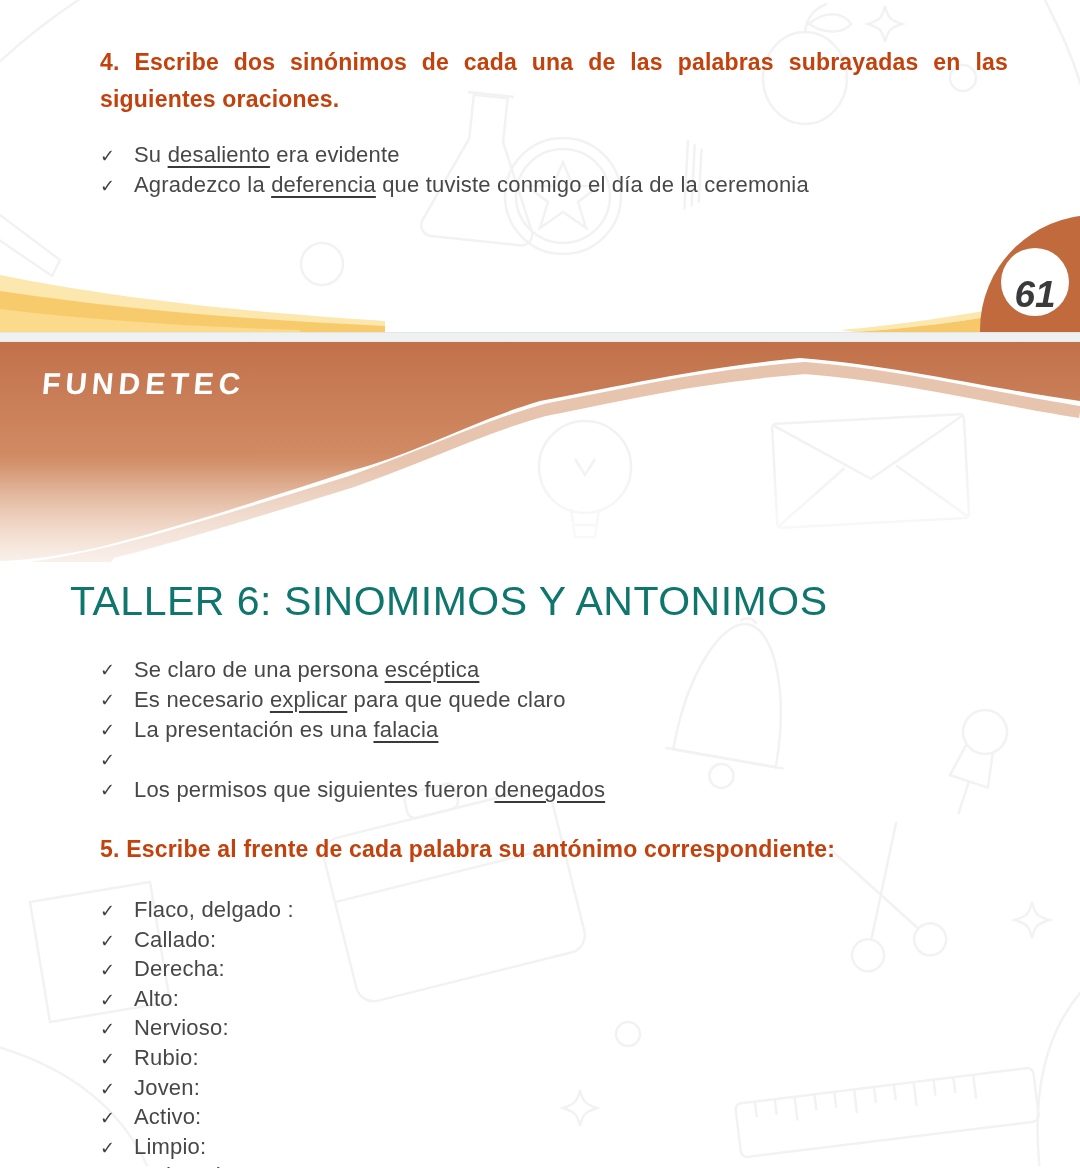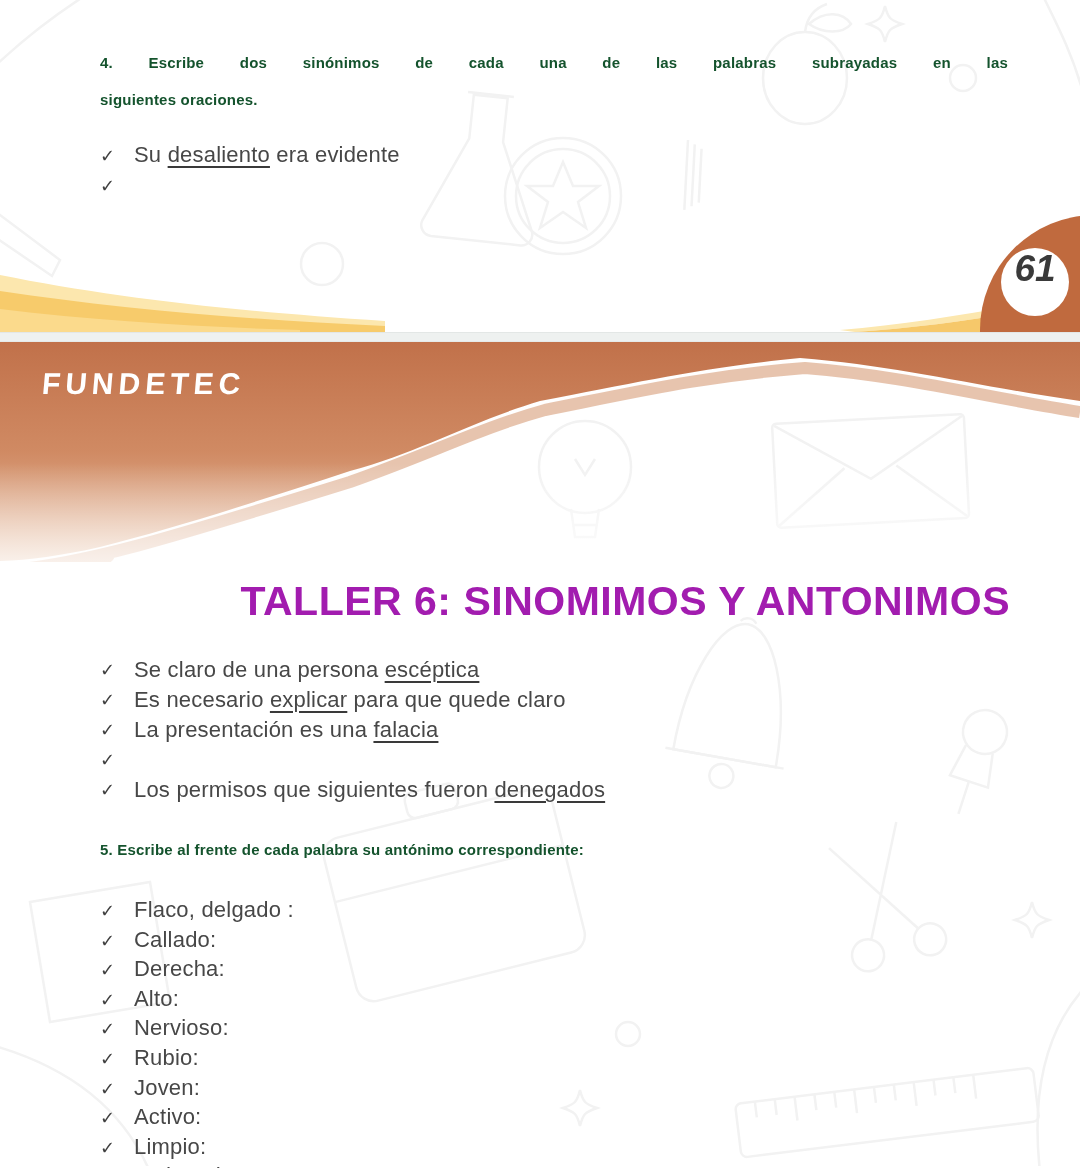--- a/index.html
+++ b/index.html
@@ -2,39 +2,39 @@
 <html><head>
 <meta charset="utf-8">
 <style>
   html,body{margin:0;padding:0;background:#ffffff;}
   .canvas{position:relative;width:1080px;height:1168px;overflow:hidden;background:#ffffff;
           font-family:"Liberation Sans",sans-serif;color:#4b4b4b;}
   .doodles{position:absolute;inset:0;pointer-events:none;}
   
   .page1{position:relative;width:1080px;height:332px;background:#fff;}
   .p1-content{position:relative;z-index:2;padding:44px 72px 0 100px;width:908px;}
-  .h-bold{font-weight:700;color:#14532d;font-size:15px;line-height:37px;letter-spacing:.2px;}
+  .h-bold{font-weight:700;color:#c2410c;font-size:23px;line-height:37px;letter-spacing:.2px;}
   .justify-line{text-align:justify;text-align-last:justify;width:908px;}
   .check-list{margin-top:23px;}
   .row{display:flex;align-items:flex-start;font-size:22px;line-height:28.5px;color:#474747;letter-spacing:.2px;}
   .chk{flex:0 0 34px;font-size:18px;color:#3f3f3f;padding-top:1px;}
   .u{text-decoration:underline;text-decoration-thickness:1.5px;text-underline-offset:4px;text-decoration-color:#3a3a3a;}
   .wave1{position:absolute;left:0;bottom:0;width:1080px;height:127px;z-index:1;}
   .pagenum{position:absolute;left:1001px;top:43px;width:68px;height:68px;border-radius:50%;background:#ffffff;
-           display:flex;align-items:flex-start;justify-content:center;z-index:3;
+           display:flex;align-items:flex-end;justify-content:center;z-index:3;
            font-weight:700;font-style:italic;font-size:37px;color:#3a3a3a;}
   
   .page-gap{width:1080px;height:10px;background:#eef1f0;border-top:1px solid #e3e7e6;border-bottom:1px solid #e6eae9;box-sizing:border-box;}
   
   .page2{position:relative;width:1080px;height:824px;background:#fff;}
   .header-band{position:relative;width:1080px;height:220px;}
   .logo{position:absolute;left:42px;top:25px;color:#ffffff;font-weight:700;font-size:30px;
         letter-spacing:5px;transform:skewX(-5deg);z-index:2;}
   .p2-content{position:relative;z-index:2;}
-  .title{margin:16px 70px 0 70px;text-align:right;color:#a21caf;font-weight:700;font-size:41px;letter-spacing:.5px;}
+  .title{margin:16px 70px 0 70px;text-align:left;color:#0f766e;font-weight:400;font-size:41px;letter-spacing:.5px;}
   .sent-list{margin:30px 0 0 100px;}
   .sent-list .row{line-height:29px;}
   .h5{margin:26px 0 12px 100px;}
   .word-list{margin:28px 0 0 100px;}
   .word-list .row{line-height:28.6px;}
 </style>
 </head>
 <body>
 
 <div class="canvas">
@@ -73,20 +73,21 @@
     <div class="p1-content">
       <div class="h-bold justify-line">4. Escribe dos sinónimos de cada una de las palabras subrayadas en las</div>
       <div class="h-bold">siguientes oraciones.</div>
       <div class="check-list">
         <div class="row">
           <span class="chk">✓</span>
           <span><span>Su </span><span class="u">desaliento</span><span> era evidente</span></span>
         </div>
         <div class="row">
           <span class="chk">✓</span>
+          <span><span>Agradezco la </span><span class="u">deferencia</span><span> que tuviste conmigo el día de la ceremonia</span></span>
         </div>
       </div>
     </div>
 
     <div class="wave1">
       <svg width="1080" height="127" viewBox="0 0 1080 127">
         <path d="M0,70 C110,92 230,106 385,116 L385,127 H0 Z" fill="#fce7ae"></path>
         <path d="M0,86 C120,104 240,114 385,121 L385,127 H0 Z" fill="#f7cb6b"></path>
         <path d="M0,104 C100,116 200,122 300,125 L300,127 H0 Z" fill="#fbda8c"></path>
         <path d="M840,125 C920,118 1000,104 1080,88 L1080,95 C1010,110 930,122 855,127 Z" fill="#fce7ae"></path>

